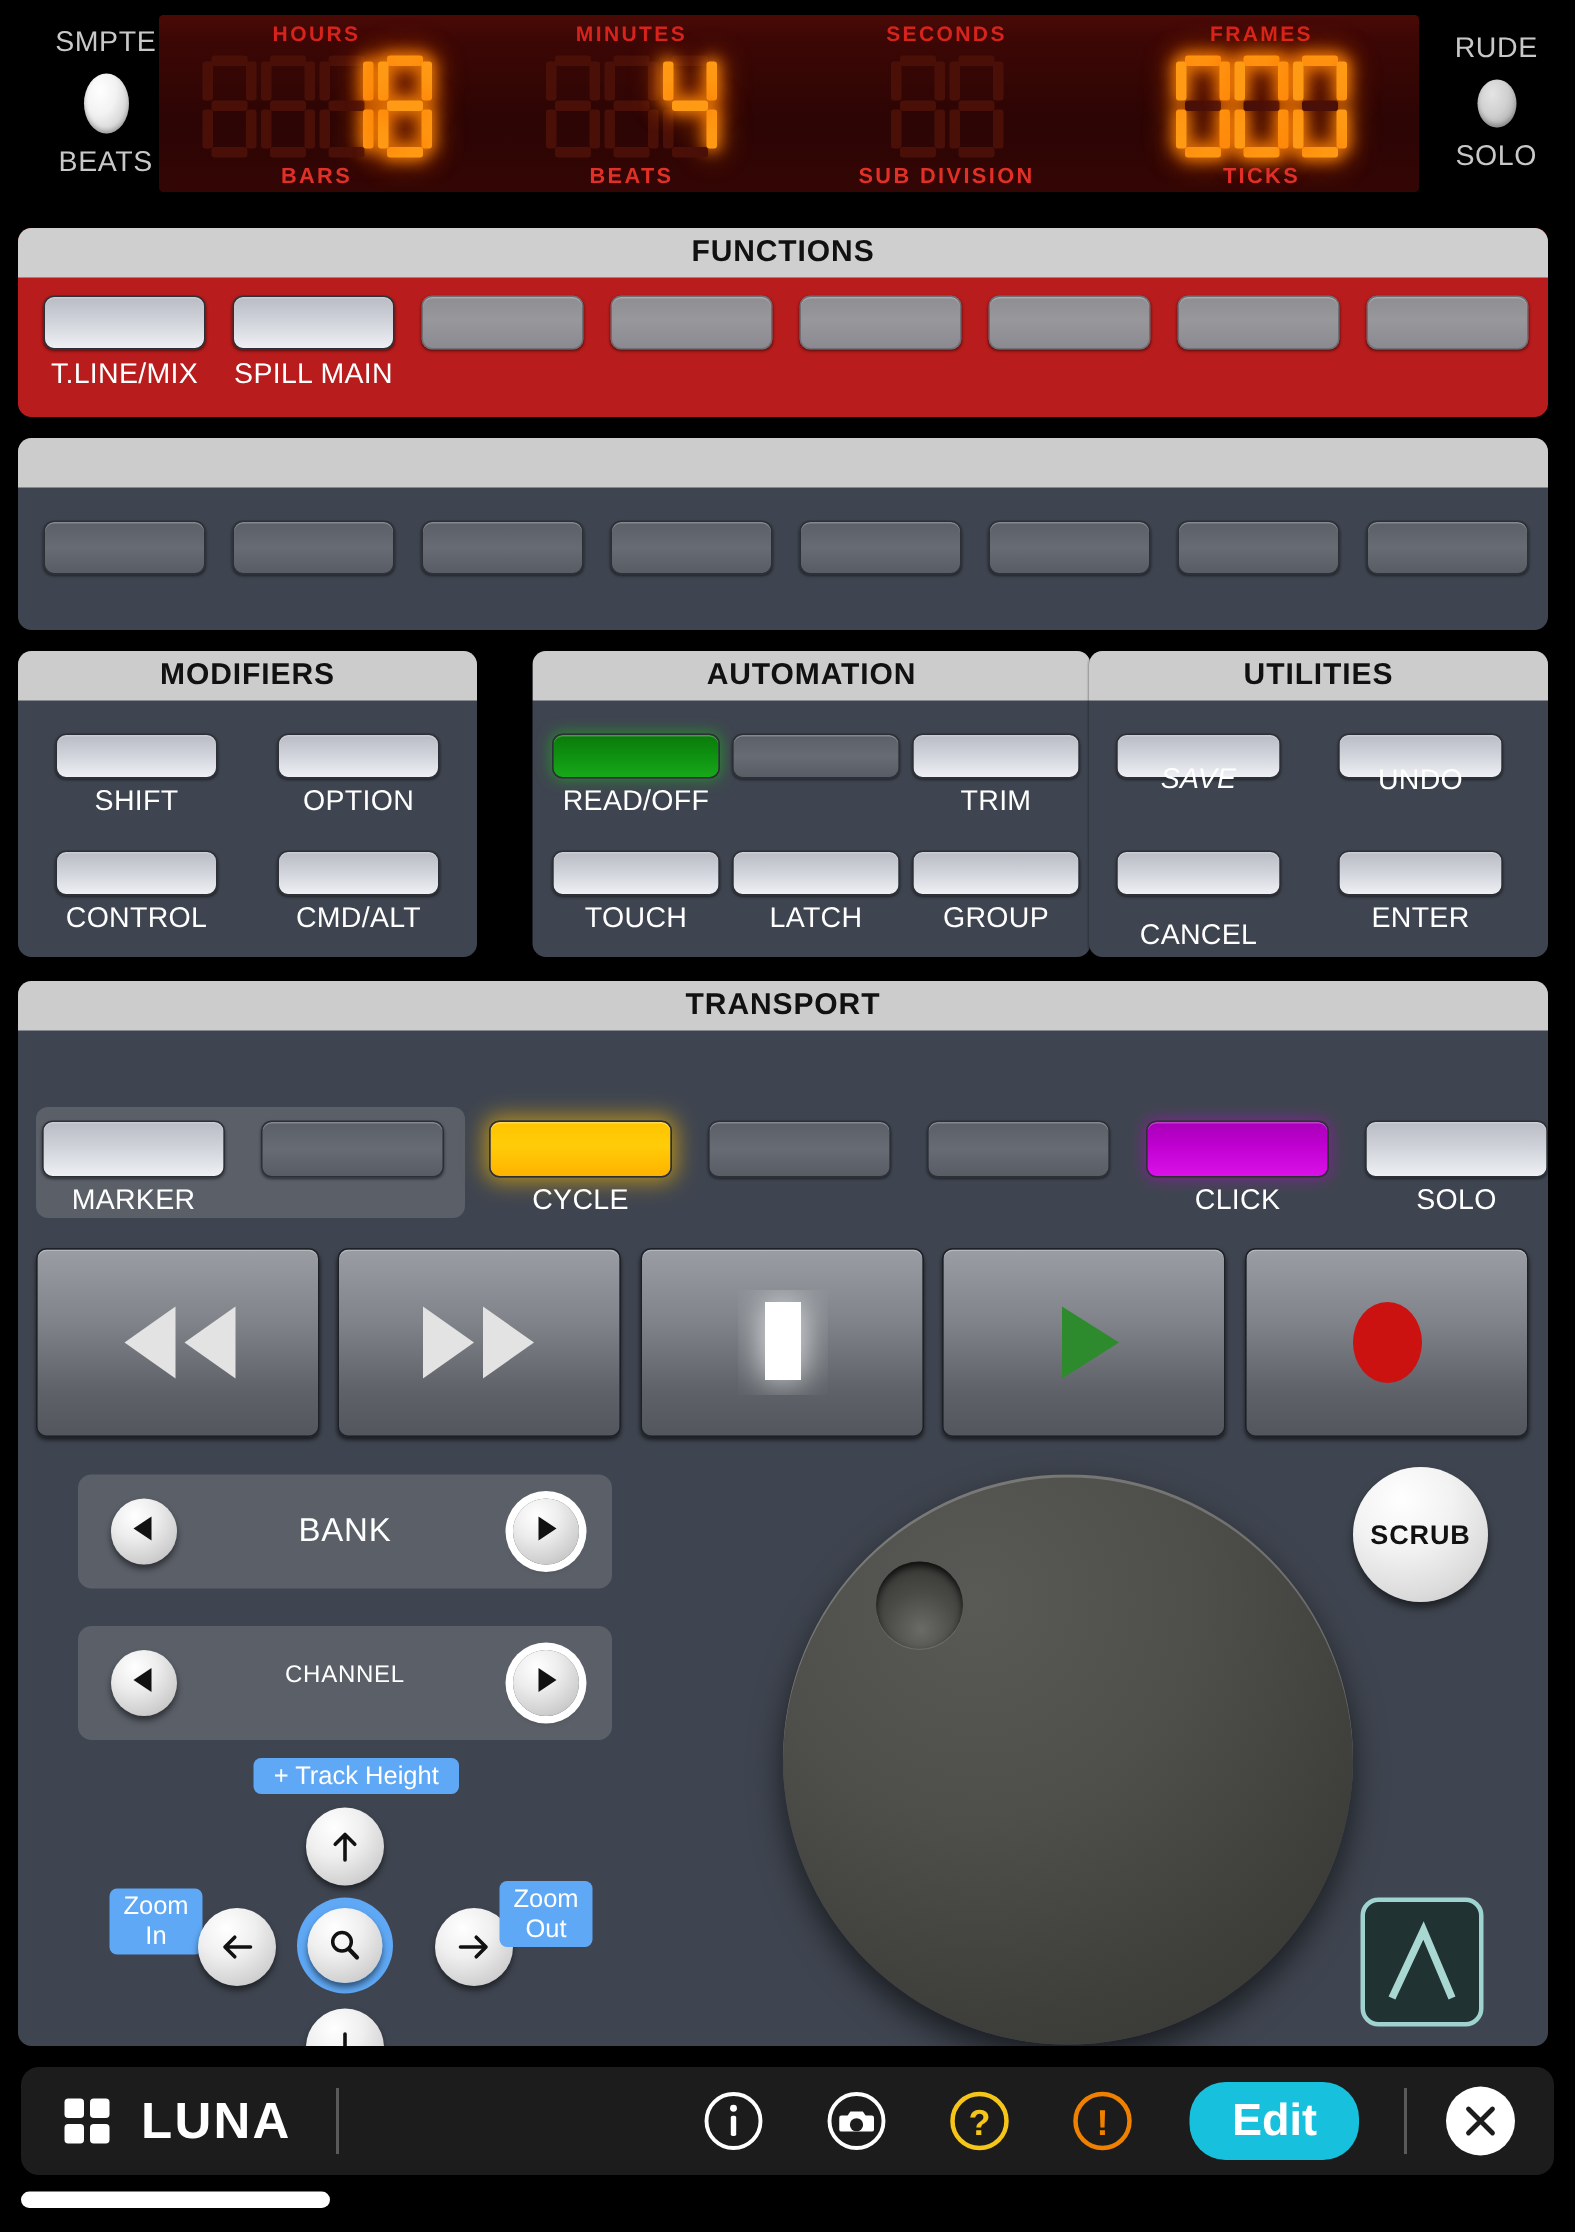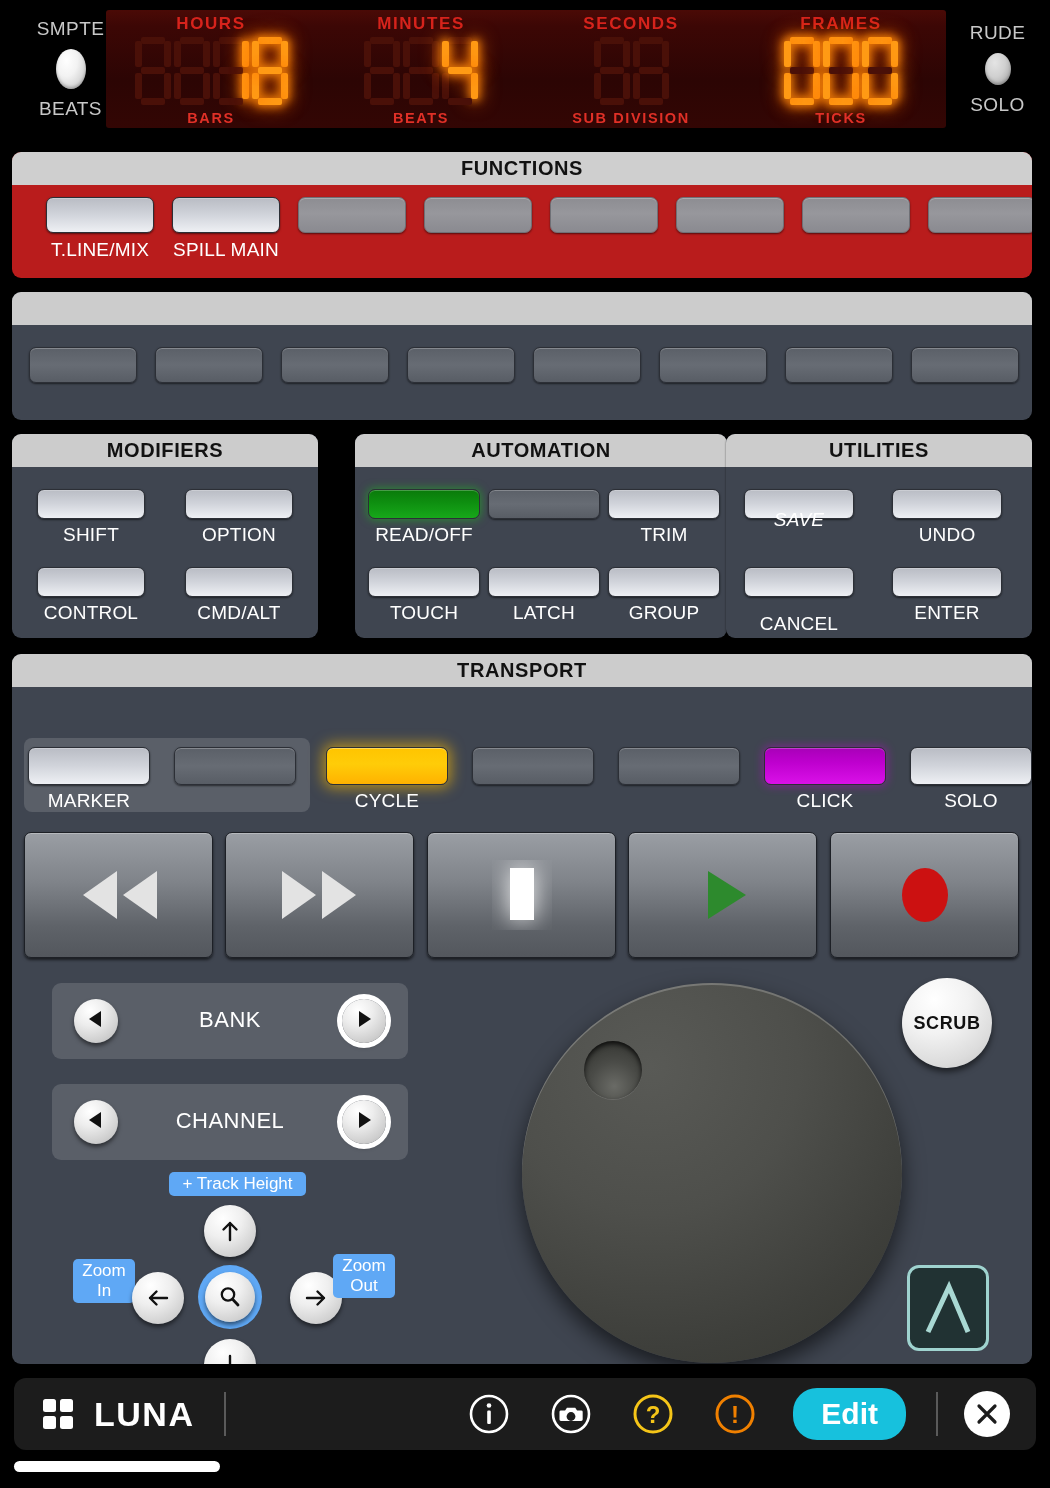--- a/index.html
+++ b/index.html
@@ -24,21 +24,21 @@
   .led-lamp.small { width: 26px; height: 32px;
               background: radial-gradient(ellipse at 38% 30%, #e4e4e4 0%, #d0d0d0 45%, #b0b0b0 78%, #8d8d8d 100%); }
 
   .tc-panel { position: absolute; left: 106px; top: 10px; width: 840px; height: 118px;
               background: linear-gradient(180deg,#4a0a06 0%,#3c0705 14%,#2c0504 60%,#330604 100%);
               border-radius: 3px; overflow: hidden; }
   .tc-fields { position: absolute; inset: 0; display: flex; }
   .tc-field { flex: 1 1 0; position: relative; display: flex; flex-direction: column;
               align-items: center; justify-content: center; }
   .tc-top { position: absolute; top: 4px; left: 0; right: 0; text-align: center;
-            color: #d6231c; font-size: 17px; font-weight: bold; letter-spacing: 1.6px; }
+            color: #d6231c; font-size: 14px; font-weight: bold; letter-spacing: 1.6px; }
   .tc-bot { position: absolute; bottom: 2px; left: 0; right: 0; text-align: center;
             color: #e03027; font-size: 14.5px; font-weight: bold; letter-spacing: 1.6px; }
   .digits { display: flex; gap: 3px; margin-top: 3px; }
 
   
   .d7 { position: relative; width: 36px; height: 68px; }
   .d7 i { position: absolute; display: block; background: #4a1008; border-radius: 2px; }
   .d7 i.on { background: #ff9a14; box-shadow: 0 0 9px 2px rgba(255,140,10,.85), 0 0 18px 5px rgba(255,110,0,.4); }
   .seg-a { left: 6px;  top: 0;    width: 24px; height: 7px; }
   .seg-b { right: 0;   top: 4px;  width: 7px;  height: 26px; }
@@ -256,21 +256,21 @@
 
     <div class="led-col right">
       <div class="led-label">RUDE</div>
       <div class="led-lamp small"></div>
       <div class="led-label">SOLO</div>
     </div>
   </div>
 
   <div class="panel light" style="left:12px; top:152px; width:1020px; height:126px;">
     <div class="panel-head">FUNCTIONS</div>
-    <div class="panel-body" id="functions-row" style="height:65px;margin-left:17px;">
+    <div class="panel-body" id="functions-row" style="height:65px;">
         <div class="lamp white" style="position: absolute; left: 17px; top: 12px; width: 108px; height: 36px;"></div>
         <div class="btn-label" style="position: absolute; left: 7px; top: 54px; width: 128px; color: rgb(255, 255, 255);">T.LINE/MIX</div>
         <div class="lamp white" style="position: absolute; left: 143px; top: 12px; width: 108px; height: 36px;"></div>
         <div class="btn-label" style="position: absolute; left: 133px; top: 54px; width: 128px; color: rgb(255, 255, 255);">SPILL MAIN</div>
         <div class="lamp off-l" style="position: absolute; left: 269px; top: 12px; width: 108px; height: 36px;"></div>
         <div class="lamp off-l" style="position: absolute; left: 395px; top: 12px; width: 108px; height: 36px;"></div>
         <div class="lamp off-l" style="position: absolute; left: 521px; top: 12px; width: 108px; height: 36px;"></div>
         <div class="lamp off-l" style="position: absolute; left: 647px; top: 12px; width: 108px; height: 36px;"></div>
         <div class="lamp off-l" style="position: absolute; left: 773px; top: 12px; width: 108px; height: 36px;"></div>
         <div class="lamp off-l" style="position: absolute; left: 899px; top: 12px; width: 108px; height: 36px;"></div>
@@ -321,21 +321,21 @@
         <div class="btn-label" style="position: absolute; left: 239px; top: 135px; width: 140px;">GROUP</div>
       </div>
   </div>
 
   <div class="panel" style="left:726px; top:434px; width:306px; height:204px;">
     <div class="panel-head">UTILITIES</div>
     <div class="panel-body" id="utilities-grid" style="height:171px;">
         <div class="lamp white" style="position: absolute; left: 18px; top: 22px; width: 110px; height: 30px;"></div>
         <div class="btn-label" style="position: absolute; left: 4px; top: 42px; width: 138px; font-style: italic;">SAVE</div>
         <div class="lamp white" style="position: absolute; left: 166px; top: 22px; width: 110px; height: 30px;"></div>
-        <div class="btn-label" style="position: absolute; left: 152px; top: 57px; width: 138px;">UNDO</div>
+        <div class="btn-label" style="position: absolute; left: 152px; top: 43px; width: 138px;">UNDO</div>
         <div class="lamp white" style="position: absolute; left: 18px; top: 100px; width: 110px; height: 30px;"></div>
         <div class="btn-label" style="position: absolute; left: 4px; top: 146px; width: 138px;">CANCEL</div>
         <div class="lamp white" style="position: absolute; left: 166px; top: 100px; width: 110px; height: 30px;"></div>
         <div class="btn-label" style="position: absolute; left: 152px; top: 135px; width: 138px;">ENTER</div>
       </div>
   </div>
 
   <div class="panel" style="left:12px; top:654px; width:1020px; height:710px;">
     <div class="panel-head">TRANSPORT</div>
     <div class="panel-body" style="height:677px;">
@@ -409,21 +409,21 @@
                   <path d="M6 3 L6 19 L18 11 Z" fill="#111"></path>
                 </svg></span>
             </div>
           </div>
           <div style="position: absolute; left: 40px; top: 397px; width: 356px; height: 76px; background: rgb(90, 95, 104); border-radius: 9px;">
             <div class="rbtn" style="position: absolute; left: 22px; top: 16px;">
               <span><svg width="22" height="22" viewBox="0 0 22 22">
                   <path d="M16 3 L16 19 L4 11 Z" fill="#111"></path>
                 </svg></span>
             </div>
-            <div style="position: absolute; left: 0px; right: 0px; top: 24px; text-align: center; color: rgb(255, 255, 255); font-size: 22px; letter-spacing: 0.5px;">CHANNEL</div>
+            <div style="position: absolute; left: 0px; right: 0px; top: 24px; text-align: center; color: rgb(255, 255, 255); font-size: 16px; letter-spacing: 0.5px;">CHANNEL</div>
             <div class="rbtn ring" style="position: absolute; right: 22px; top: 16px;">
               <span><svg width="22" height="22" viewBox="0 0 22 22">
                   <path d="M6 3 L6 19 L18 11 Z" fill="#111"></path>
                 </svg></span>
             </div>
           </div>
         </div>
 
       <div style="position:absolute;left:0;top:0;">
         <div class="tag" style="left:157px; top:485px; width:137px;">+ Track Height</div>

